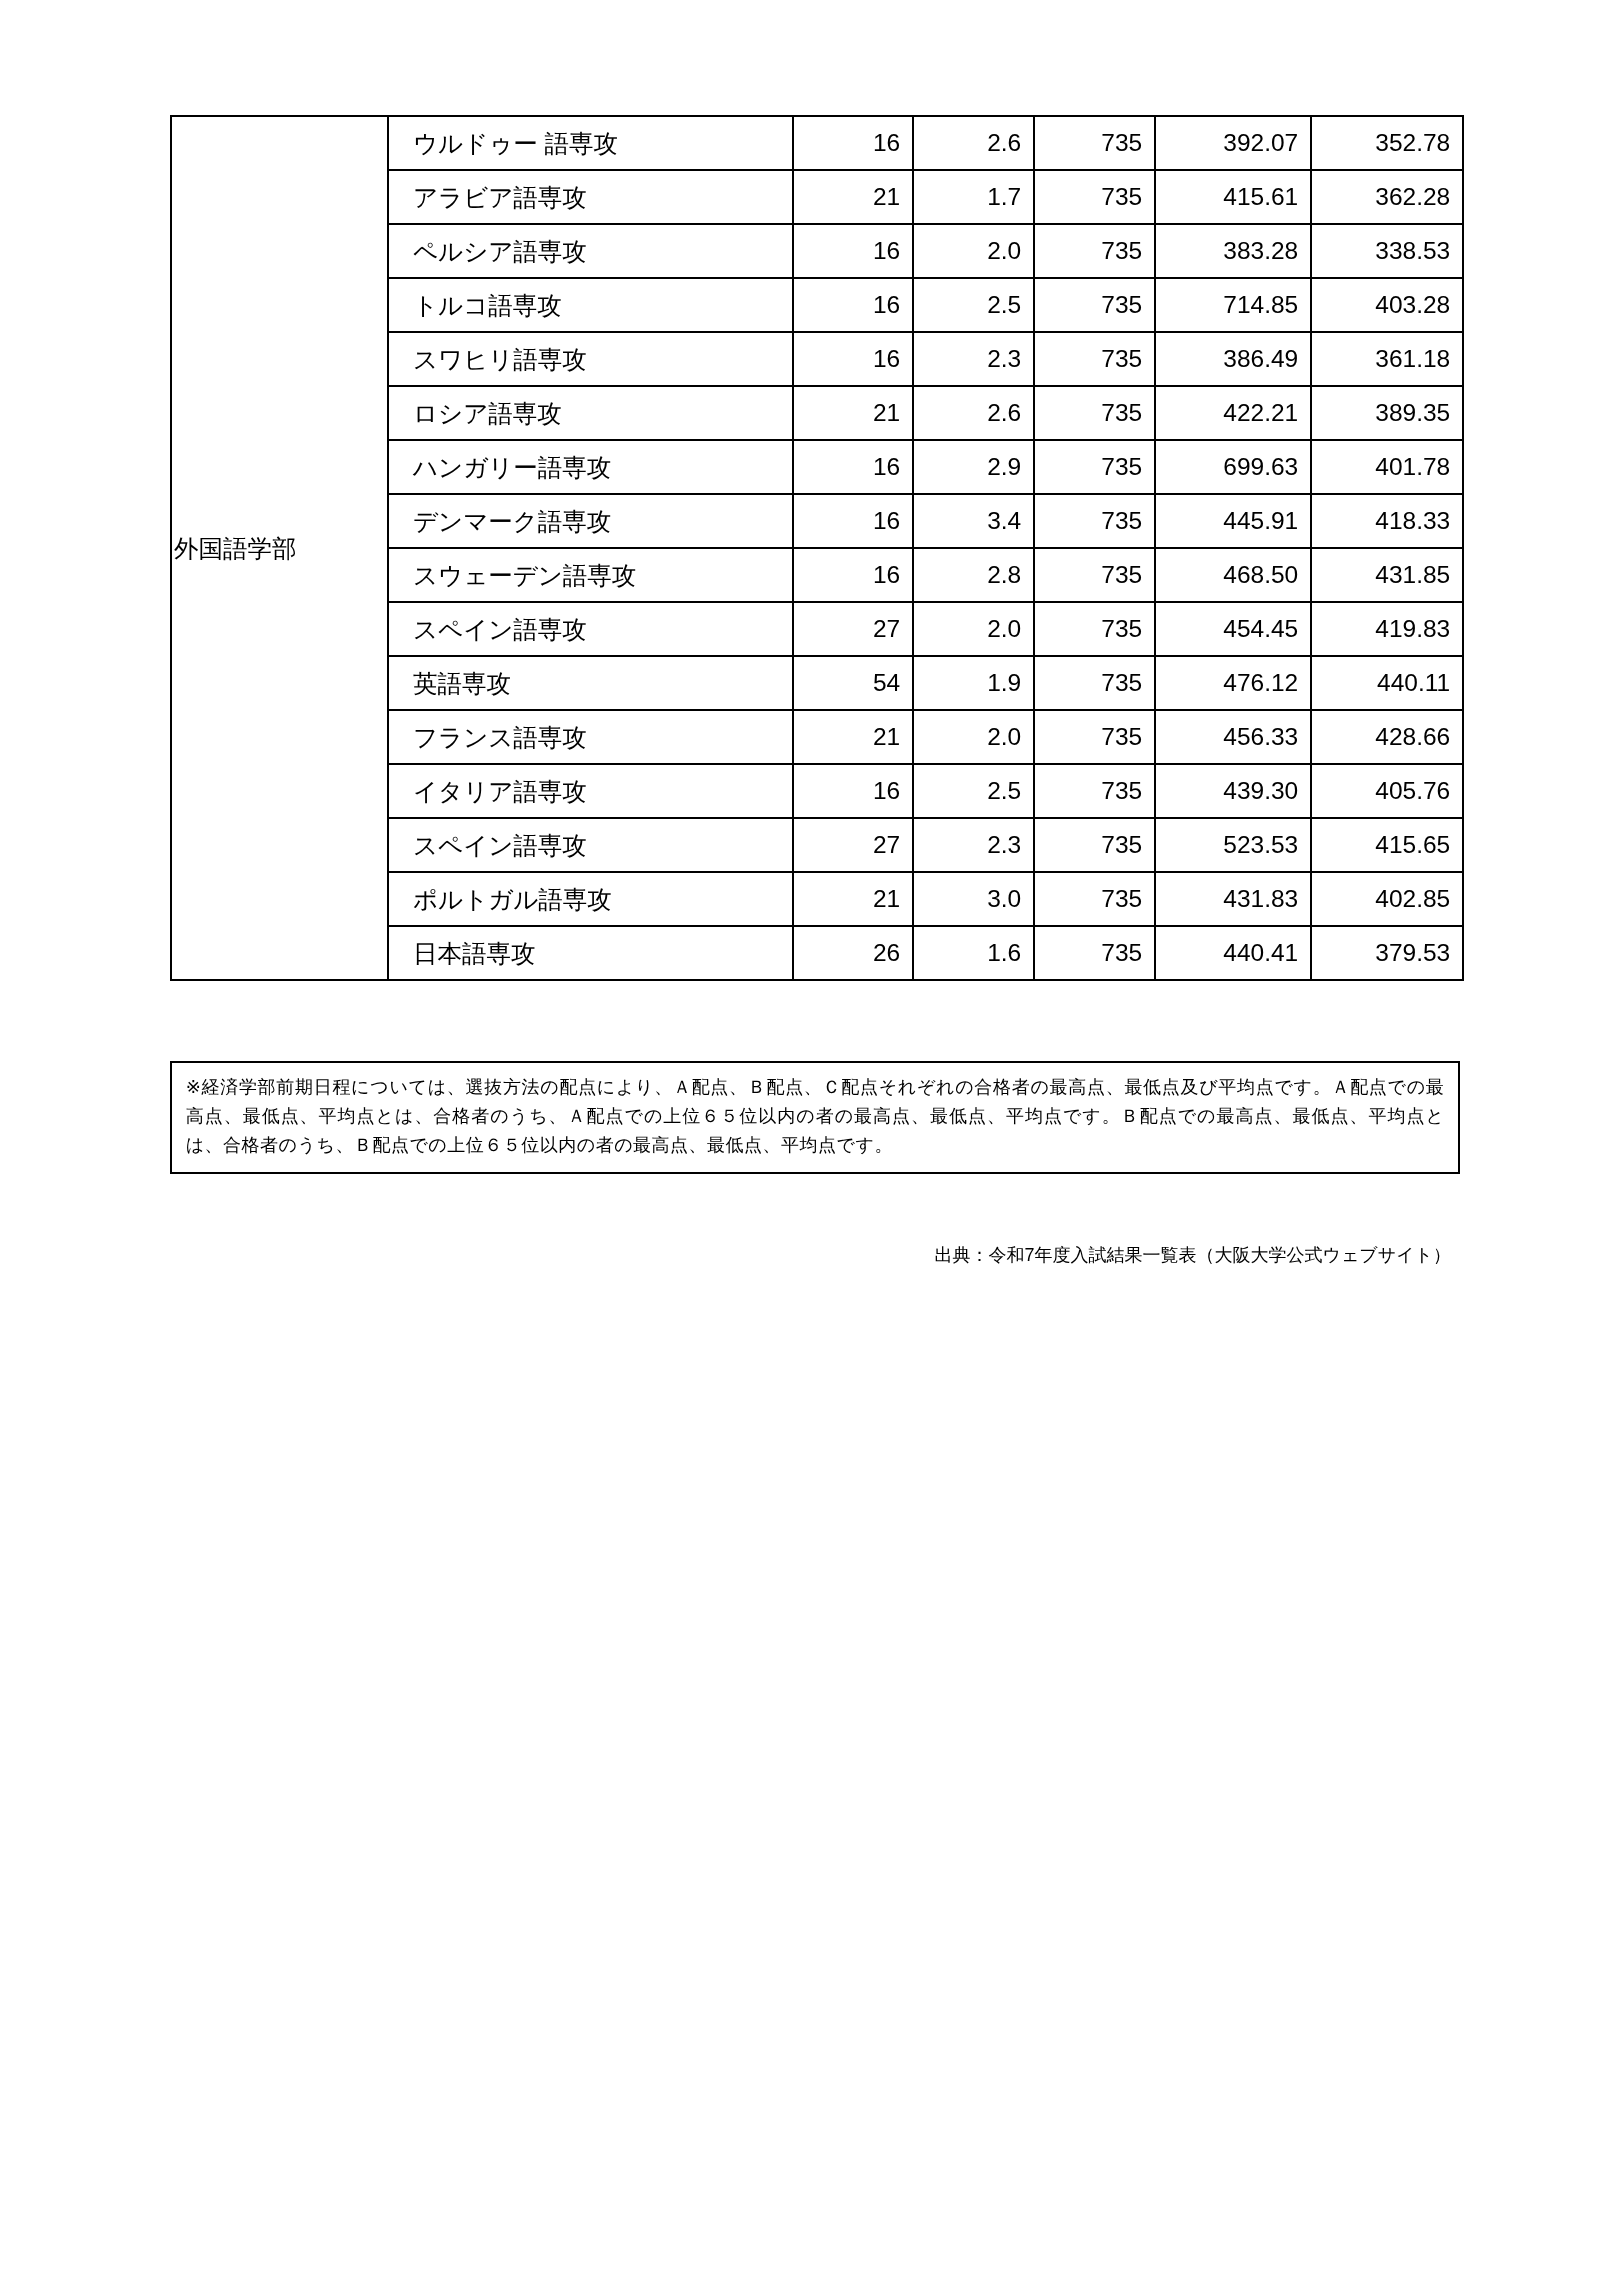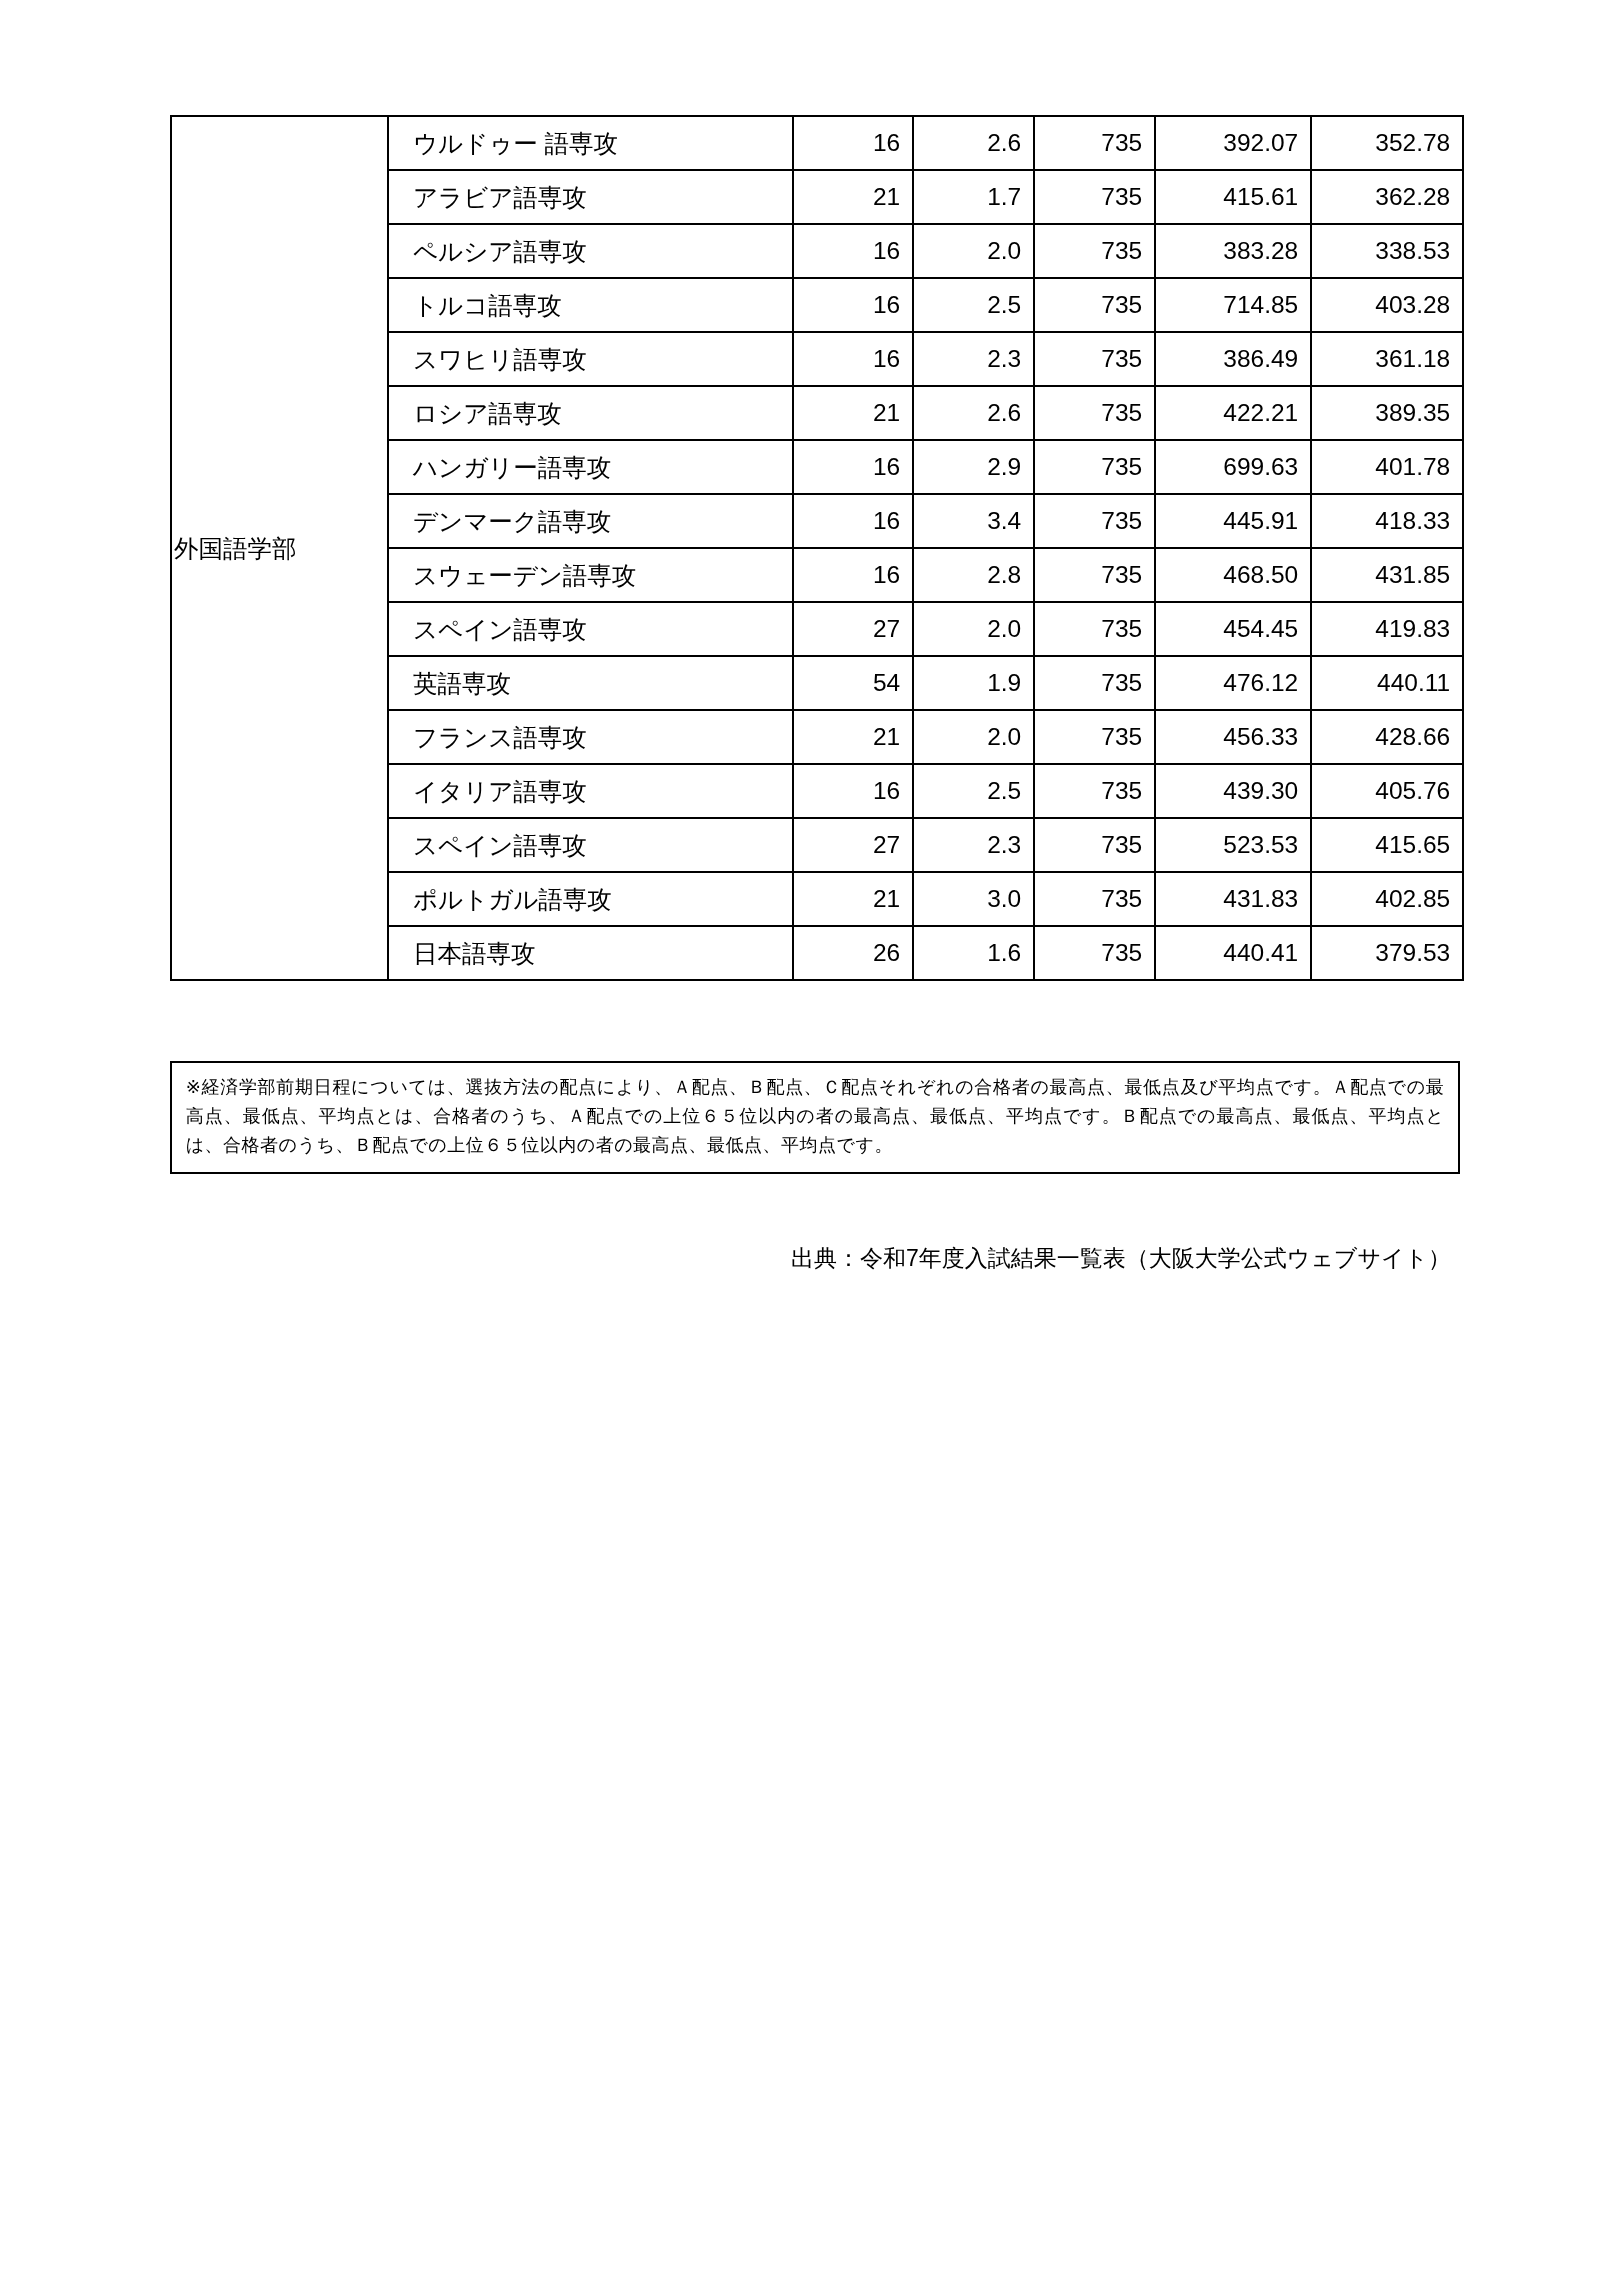--- a/index.html
+++ b/index.html
@@ -61,21 +61,21 @@
     text-align: justify;
     letter-spacing: 0.5px;
     margin-top: 12px;
   }
 
   
   .source-line {
     position: absolute;
     top: 1243px;
     right: 169px;
-    font-size: 23px;
+    font-size: 18px;
     white-space: nowrap;
   }
 </style>
 </head>
 <body>
 
 <div class="page">
 
   <table class="results-table">
     <colgroup>

